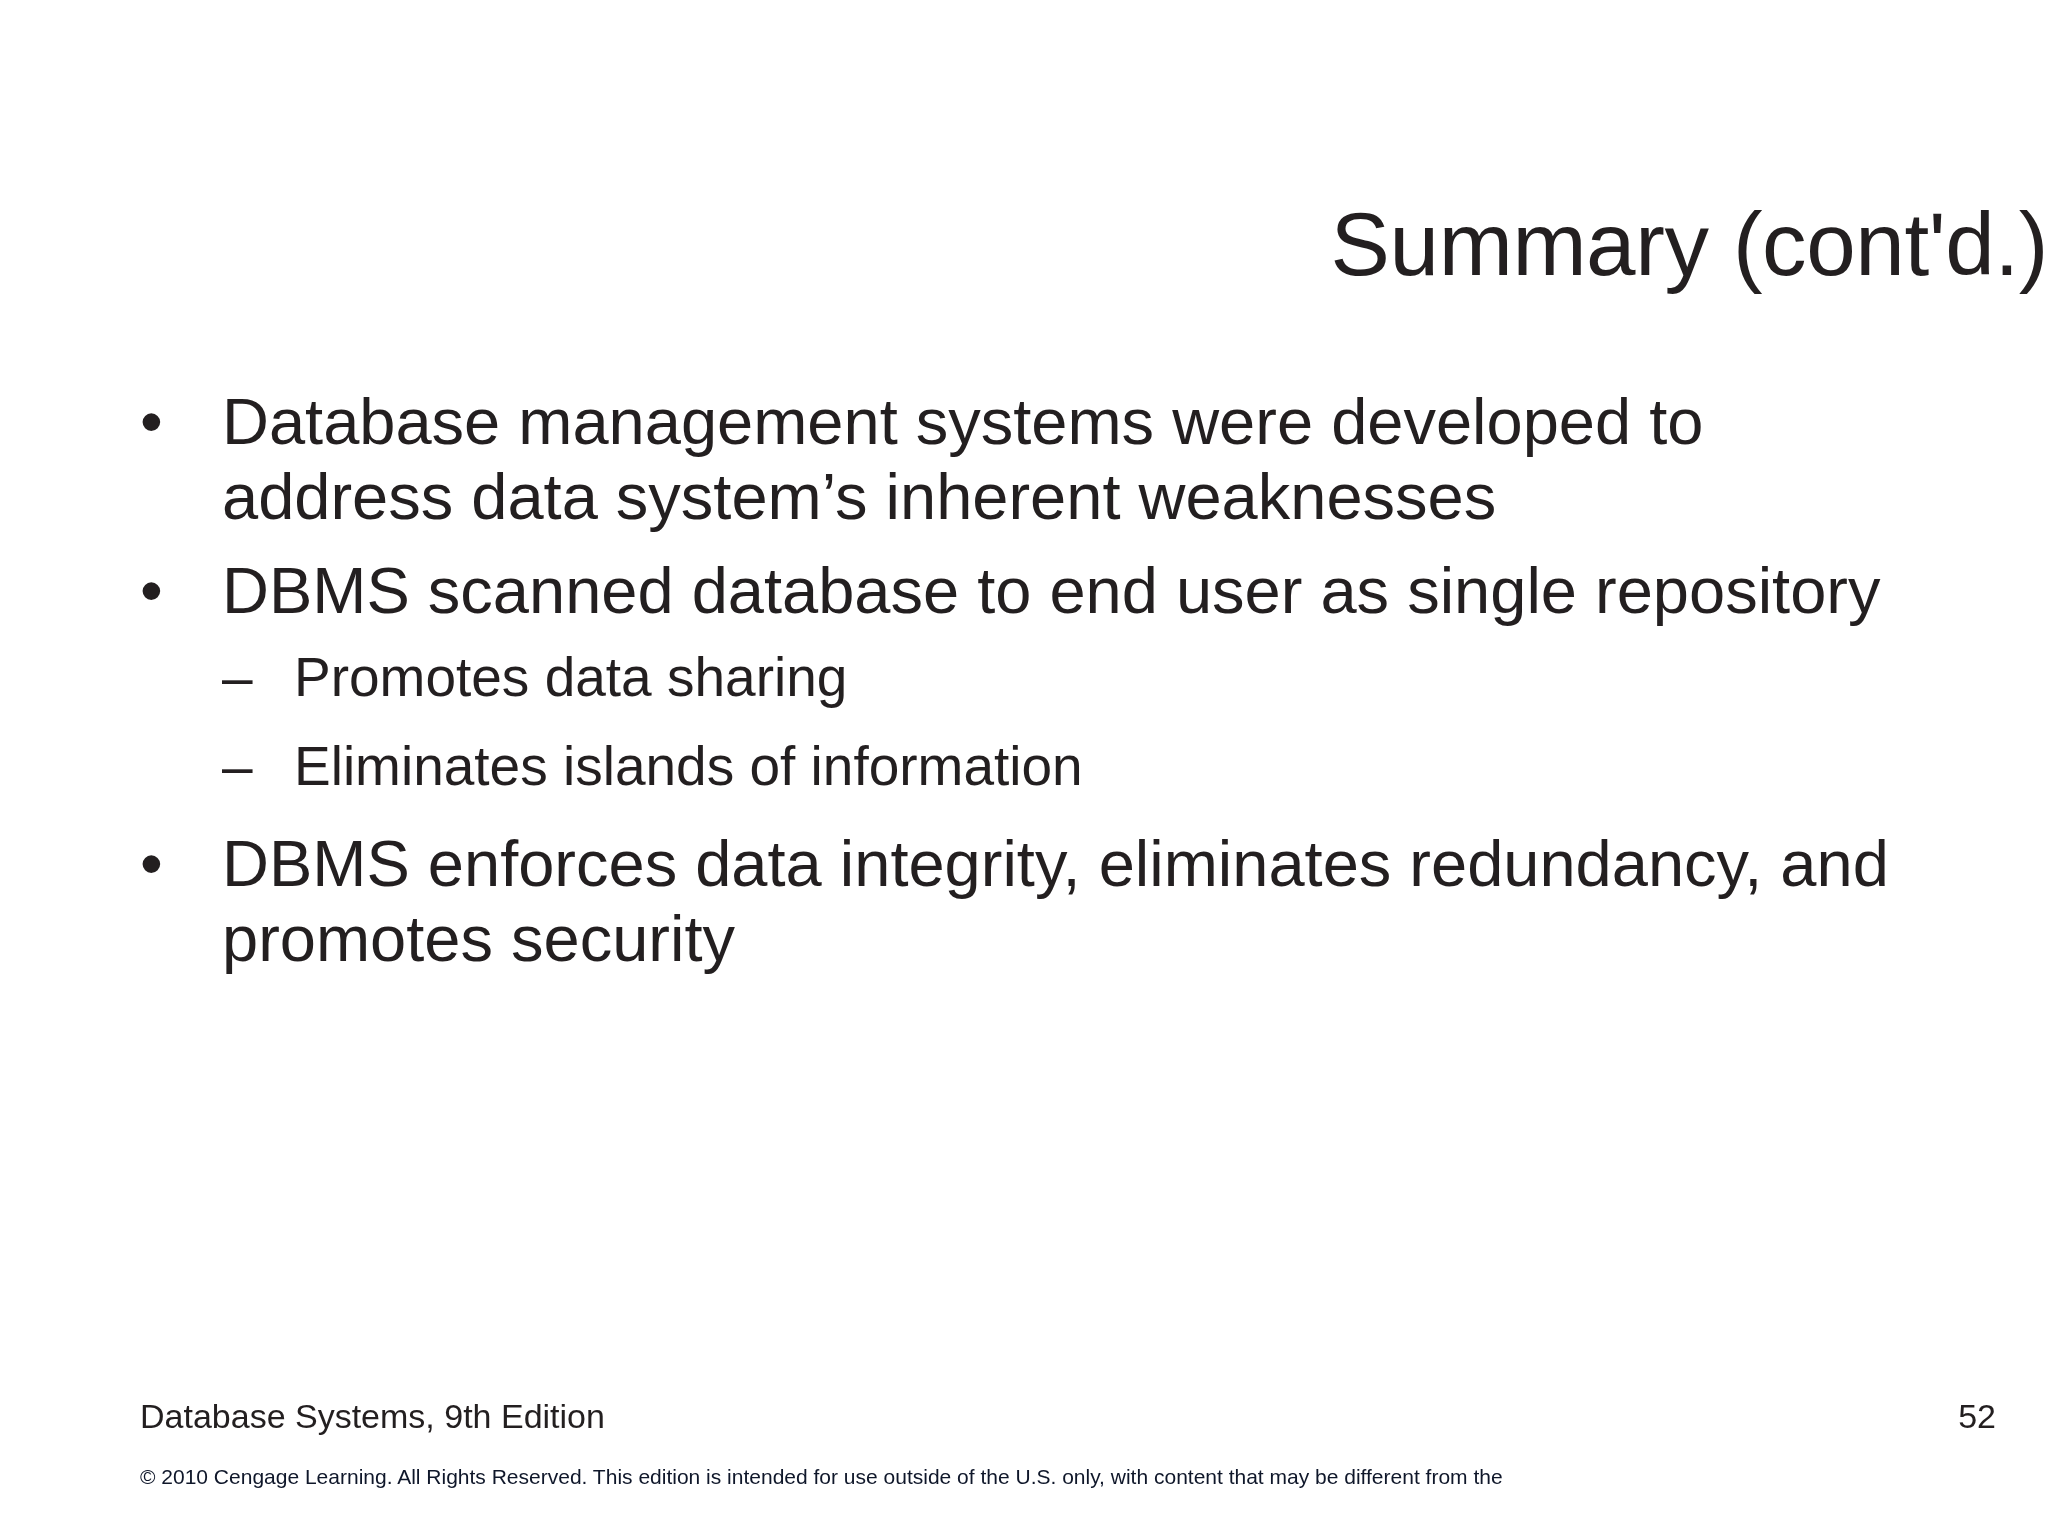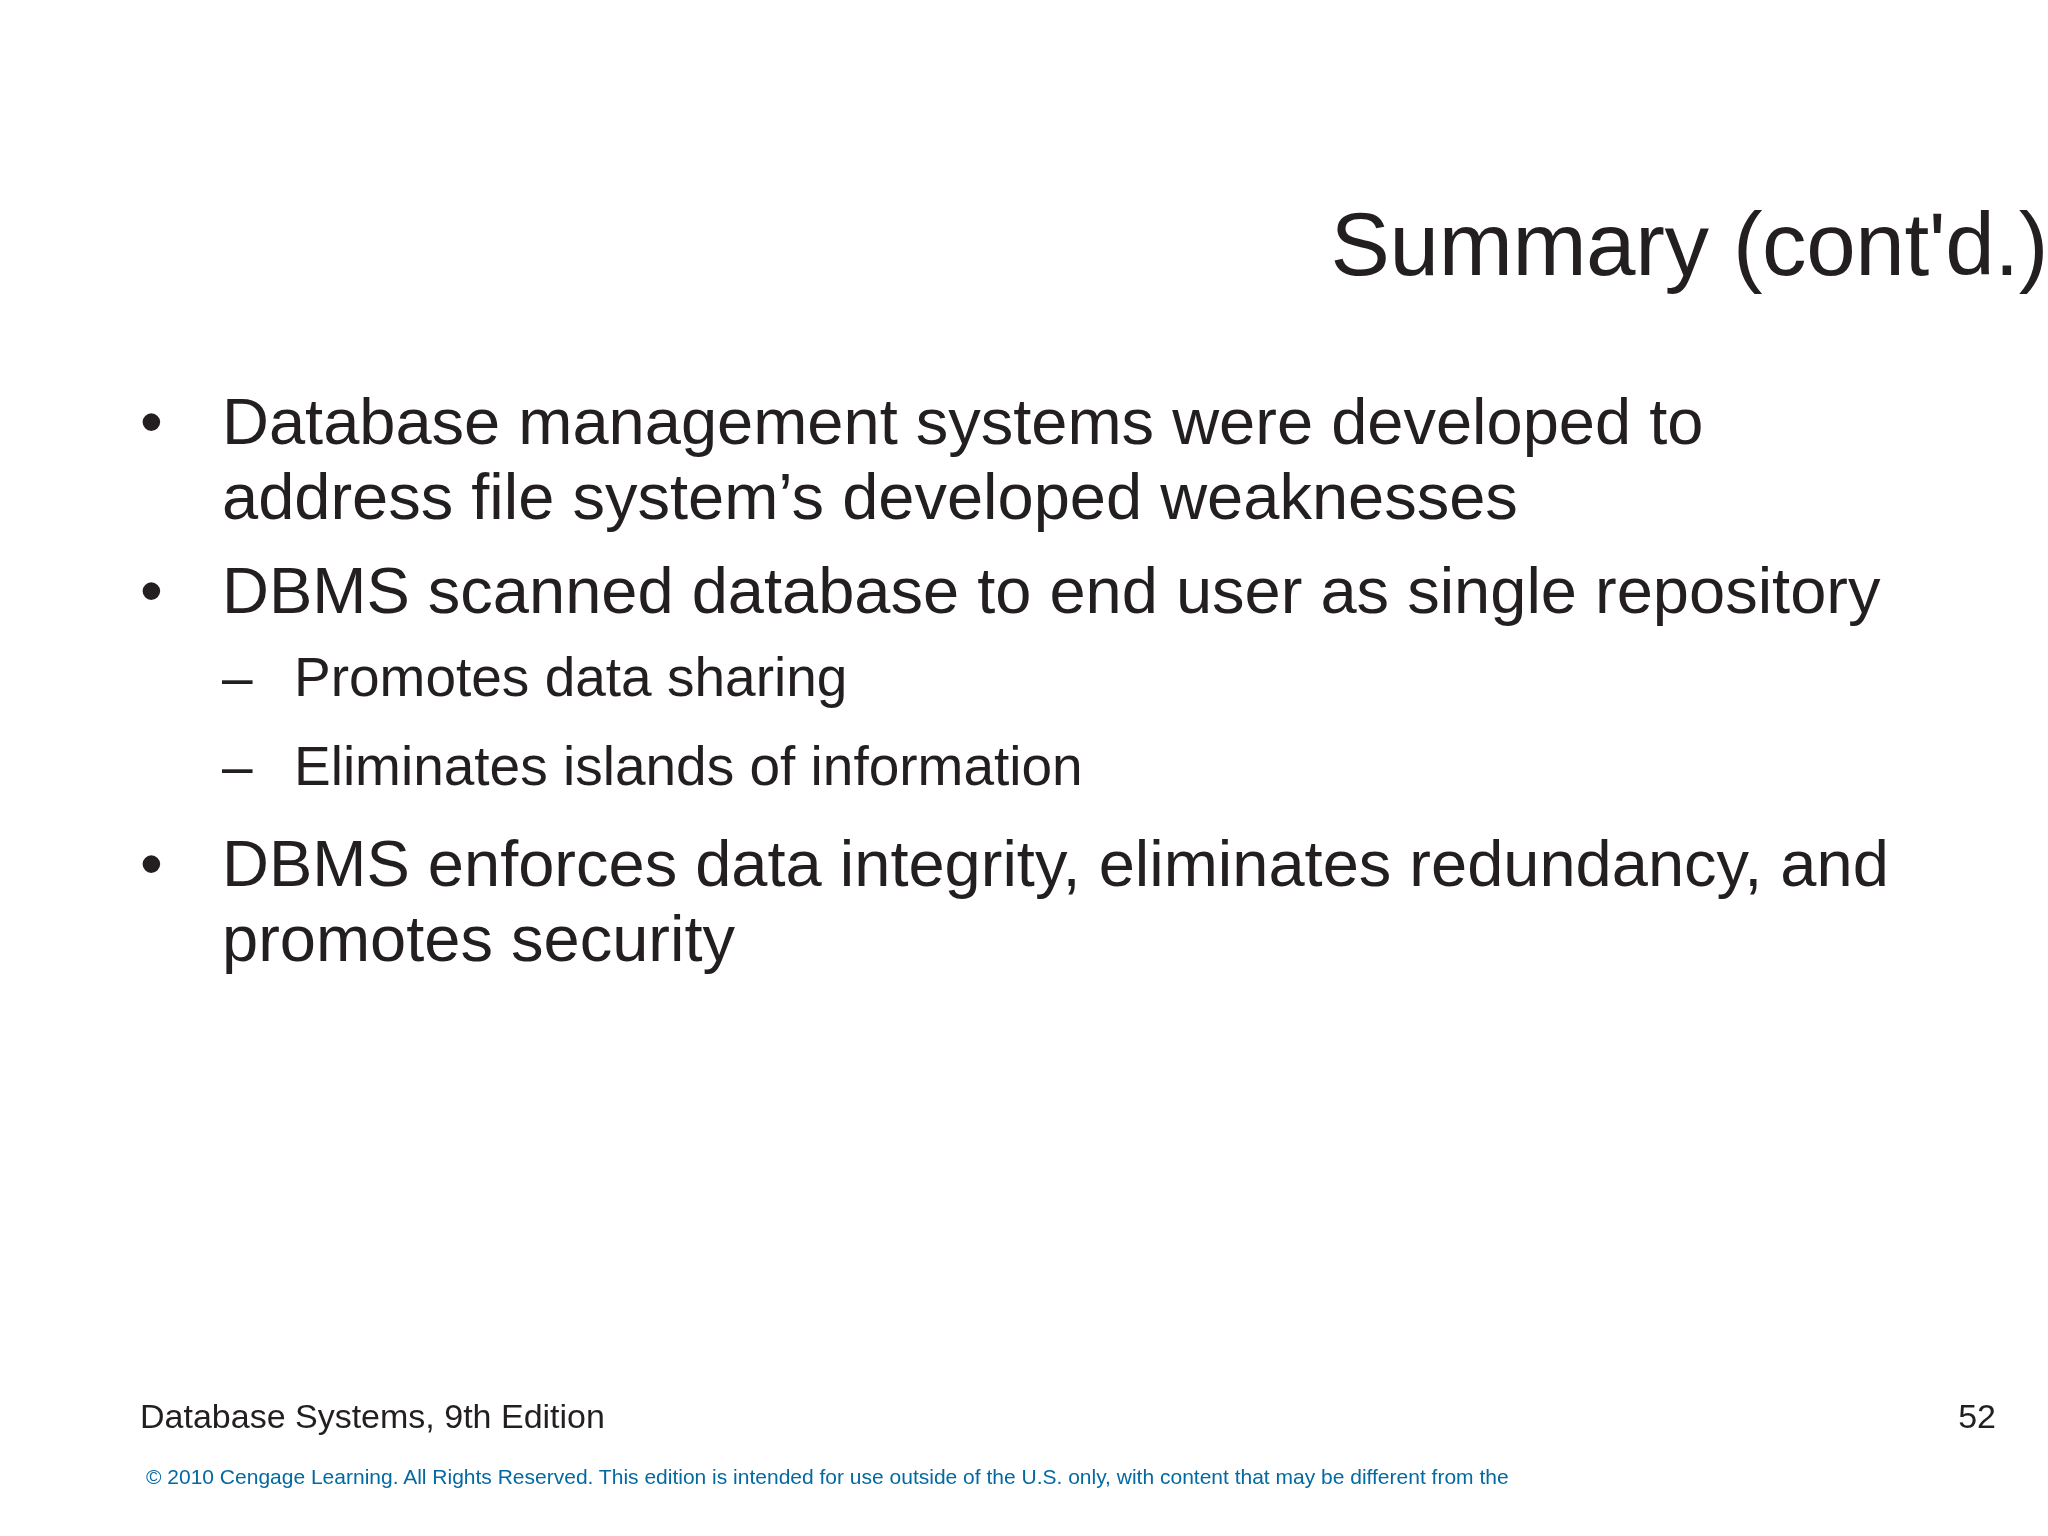--- a/index.html
+++ b/index.html
@@ -139,41 +139,40 @@
     text-align: center;
   }
 
   .copyright {
     position: absolute;
     left: 140px;
     top: 1462px;
     width: 1800px;
     font-size: 21px;
     line-height: 1.42;
-    color: #0369a1;
-    margin-left: 6px;
+    color: #0f172a;
   }
   .copyright .cline {
     display: block;
     white-space: nowrap;
   }
 </style>
 </head>
 <body>
 
 <div class="slide">
 
   <h1 class="slide-title">Summary (cont'd.)</h1>
 
   <div class="body-area">
     <ul class="level1">
 
       <li class="bullet b1">
         <span class="marker">•</span>
-        <span class="text">Database management systems were developed to address file system’s developed weaknesses</span>
+        <span class="text">Database management systems were developed to address data system’s inherent weaknesses</span>
       </li>
 
       <li class="bullet b2">
         <span class="marker">•</span>
         <span class="text">DBMS scanned database to end user as single repository</span>
 
         <ul class="level2">
           <li class="sub-bullet">
             <span class="marker">–</span>
             <span class="text">Promotes data sharing</span>

